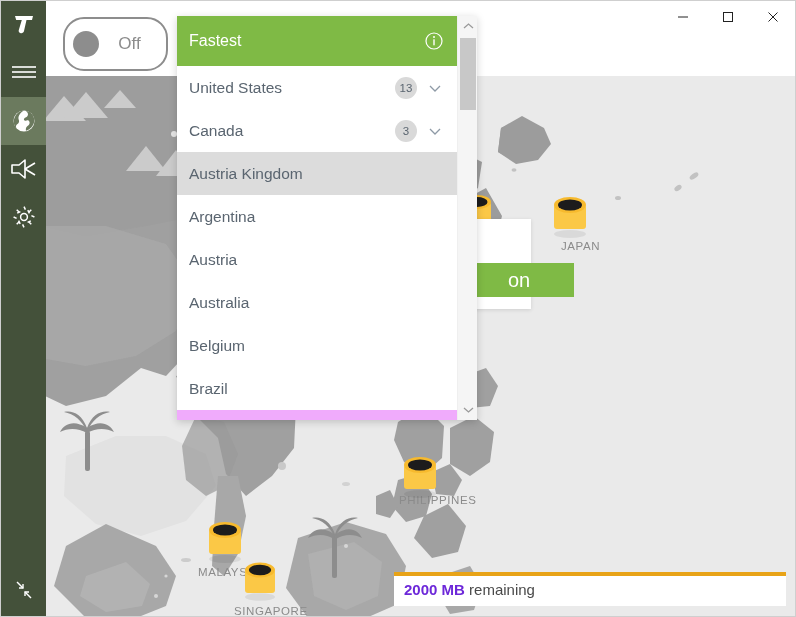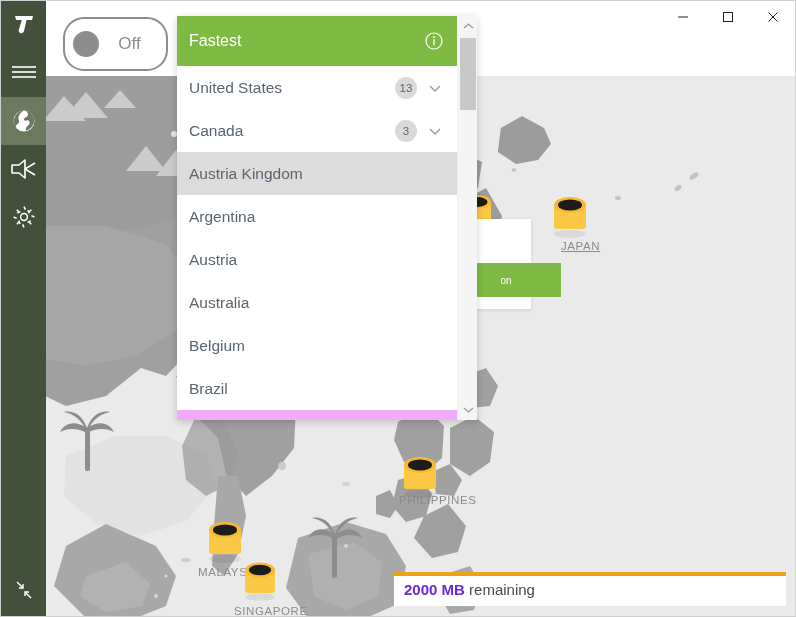--- a/index.html
+++ b/index.html
@@ -101,24 +101,24 @@
   #promo {
     position: absolute; left: 330px; top: 218px;
     width: 200px; height: 90px;
     background: #ffffff;
     z-index: 25;
     padding: 10px 14px;
     box-shadow: 0 1px 4px rgba(0,0,0,0.12);
   }
   #promo-text { font-size: 15px; color: #3d3d3d; }
   #promo-btn {
-    position: absolute; left: 120px; top: 44px;
+    position: absolute; left: 133px; top: 44px;
     width: 110px; height: 34px;
     background: #7fba45; color: #fff;
-    font-size: 10px;
+    font-size: 20px;
     display: flex; align-items: center; justify-content: center;
     cursor: pointer;
   }
 
   
   #dropdown {
     position: absolute; left: 176px; top: 15px;
     width: 300px; height: 404px;
     background: #f0abfc;
     z-index: 30;
@@ -293,21 +293,21 @@
       <path d="M400,498 L424,490 L436,510 L428,534 L404,538 L392,518 Z" fill="#a8a8a8"></path>
 
       <circle cx="236" cy="390" r="4" fill="#c9c9c9"></circle>
       <circle cx="110" cy="520" r="2" fill="#d6d6d6"></circle>
       <circle cx="120" cy="500" r="1.6" fill="#d6d6d6"></circle>
       <circle cx="300" cy="470" r="2" fill="#d6d6d6"></circle>
       <ellipse cx="140" cy="484" rx="5" ry="2" fill="#cccccc"></ellipse>
       <ellipse cx="300" cy="408" rx="4" ry="2" fill="#d2d2d2"></ellipse>
     </svg>
 
-    <div class="map-label" style="left:515px; top:164px;text-decoration:underline;">JAPAN</div>
+    <div class="map-label" style="left:515px; top:164px;">JAPAN</div>
     <div class="map-label" style="left:353px; top:418px;">PHILIPPINES</div>
     <div class="map-label" style="left:152px; top:490px;">MALAYSIA</div>
     <div class="map-label" style="left:188px; top:529px;">SINGAPORE</div>
 
     <div class="marker" style="left:414px; top:116px;">
       <svg width="34" height="40" viewBox="0 0 34 40">
           <ellipse cx="17" cy="36" rx="14" ry="3.5" fill="#000" opacity="0.07"></ellipse>
           <rect x="3" y="10" width="28" height="22" rx="3" fill="#fbc846"></rect>
           <ellipse cx="17" cy="10" rx="14" ry="7" fill="#f7ba2e"></ellipse>
           <ellipse cx="17" cy="10" rx="10.5" ry="5" fill="#1c1c1c"></ellipse>

